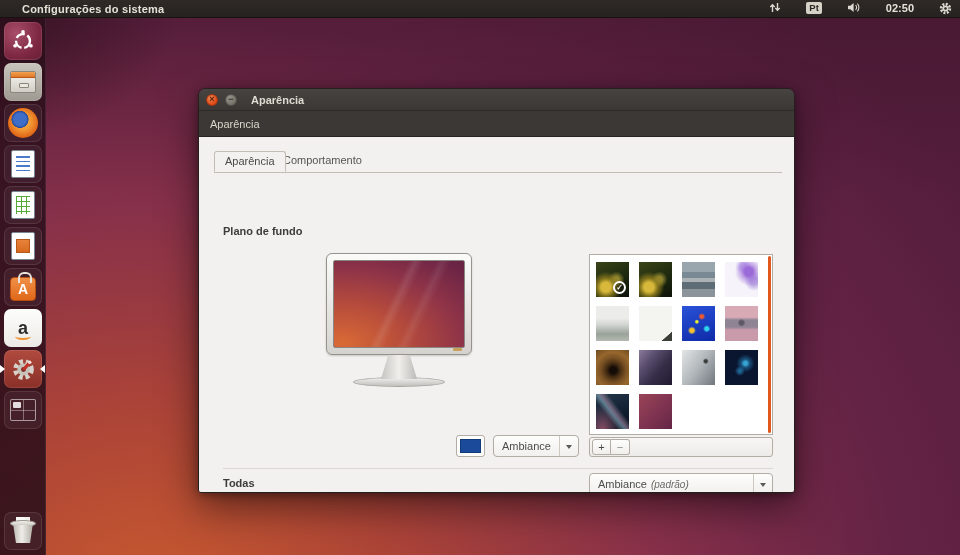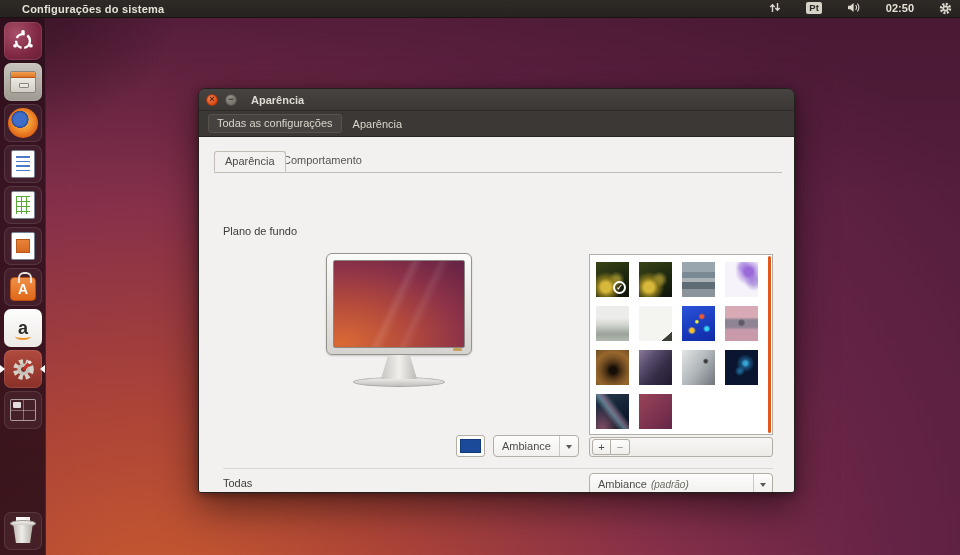--- a/index.html
+++ b/index.html
@@ -97,21 +97,21 @@
     border:1px solid #57534b; border-radius:3px; background:rgba(255,255,255,.05); }
   .tb-crumb { margin-left:11px; font-size:11px; color:#d9d5cb; }
   #win-content { position:relative; height:357px; background:#f2f1f0; color:#4a4a46; }
 
   
   .tab { position:absolute; top:14px; height:21px; font-size:11px; padding:3px 10px 0; color:#4a4a46; }
   .tab-active { left:15px; background:#f2f1f0; border:1px solid #c2beb6; border-bottom:1px solid #f2f1f0; border-radius:3px 3px 0 0; z-index:2; }
   .tab-idle { left:74px; color:#55544f; }
   .nb-line { position:absolute; left:15px; top:35px; width:568px; height:1px; background:#c2beb6; }
 
-  .sec-label { position:absolute; font-size:11px; font-weight:normal; color:#3c3c3a;text-align:right; }
+  .sec-label { position:absolute; font-size:11px; font-weight:bold; color:#3c3c3a;text-align:right; }
 
   
   #monitor { position:absolute; left:127px; top:116px; width:146px; }
   .mon-bezel { width:146px; height:102px; border:1px solid #96938d; border-radius:6px;
     background:linear-gradient(#fbfbfa,#d5d3cf); padding:6px; box-shadow:0 1px 2px rgba(0,0,0,.18); position:relative; }
   .mon-screen { width:100%; height:100%; border:1px solid #8a8782; border-radius:2px;
     background:
       linear-gradient(115deg, transparent 44%, rgba(255,255,255,.10) 48%, transparent 53%, transparent 60%, rgba(255,255,255,.08) 64%, transparent 69%),
       radial-gradient(ellipse 160% 150% at 6% 96%, #d96a35 0%, #b44a3c 32%, #8e3348 58%, #6d2545 80%, #5c2042 100%); }
   .mon-led { position:absolute; right:9px; bottom:3px; width:9px; height:3px; background:#c8a05a; border-radius:1px; }
@@ -281,21 +281,20 @@
     </div>
   </div>
 
   <div id="app-window">
     <div id="titlebar">
       <span class="wbtn wbtn-close">×</span>
       <span class="wbtn wbtn-min">−</span>
       <span class="win-title">Aparência</span>
     </div>
     <div id="toolbar">
-      <span class="tb-btn">Todas as configurações</span>
       <span class="tb-crumb">Aparência</span>
     </div>
     <div id="win-content">
       <span class="tab tab-active">Aparência</span>
       <span class="tab tab-idle">Comportamento</span>
       <div class="nb-line"></div>
 
       <span class="sec-label" style="left:24px; top:88px">Plano de fundo</span>
 
       <div id="monitor">

